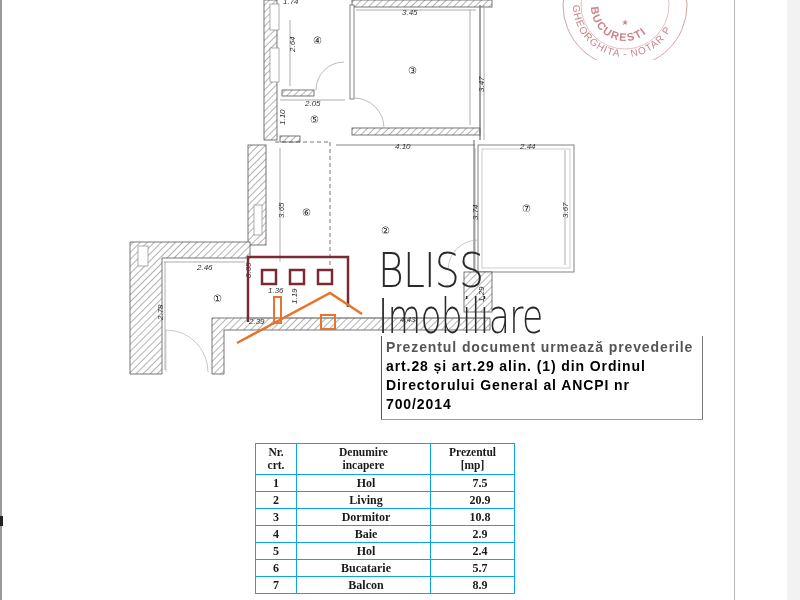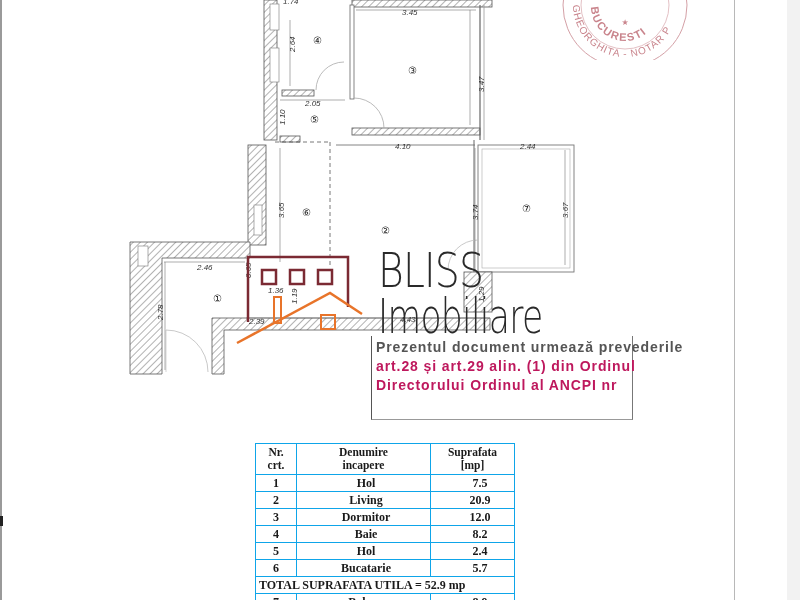--- a/index.html
+++ b/index.html
@@ -5,22 +5,22 @@
   html, body { margin: 0; padding: 0; }
   body { width: 800px; height: 600px; overflow: hidden; background: #ffffff; position: relative; font-family: "Liberation Sans", sans-serif; }
   .left-edge { position: absolute; left: 0; top: 0; width: 2px; height: 600px; background: #9a9a9a; }
   .left-mark { position: absolute; left: 0; top: 516px; width: 3px; height: 10px; background: #222; }
   .right-line { position: absolute; left: 734px; top: 0; width: 1px; height: 600px; background: #b8b8b8; }
   .right-gutter { position: absolute; left: 787px; top: 0; width: 13px; height: 600px; background: #f2f2f2; }
   svg.plan { position: absolute; left: 0; top: 0; }
   .dim { font-family: "Liberation Sans", sans-serif; font-size: 8px; font-style: italic; fill: #333; }
   .rnum { font-family: "Liberation Sans", sans-serif; font-size: 10px; fill: #222; }
   .stamp { position: absolute; left: 555px; top: -35px; width: 140px; height: 95px; }
-  .notice { position: absolute; left: 371px; top: 336px; width: 262px; height: 84px; border-left: 1px solid #555; border-right: 1px solid #777; border-bottom: 1px solid #999; padding: 2px 0 0 4px; box-sizing: border-box; }
-  .notice div { font-family: "Liberation Sans", sans-serif; font-weight: bold; font-size: 14px; letter-spacing: 0.9px; color: #be185d; line-height: 19px; white-space: nowrap; }
+  .notice { position: absolute; left: 381px; top: 336px; width: 322px; height: 84px; border-left: 1px solid #555; border-right: 1px solid #777; border-bottom: 1px solid #999; padding: 2px 0 0 4px; box-sizing: border-box; }
+  .notice div { font-family: "Liberation Sans", sans-serif; font-weight: bold; font-size: 14px; letter-spacing: 0.9px; color: #000000; line-height: 19px; white-space: nowrap; }
   .logo-text1 { position: absolute; left: 378px; top: 246px; font-family: "DejaVu Sans", sans-serif; font-weight: 200; font-size: 48px; line-height: 48px; color: #2a2a2a; letter-spacing: -1px; transform: scaleX(0.82); transform-origin: left top; }
   .logo-text2 { position: absolute; left: 378px; top: 292px; font-family: "DejaVu Sans", sans-serif; font-weight: 200; font-size: 48px; line-height: 48px; color: #2a2a2a; letter-spacing: -1px; transform: scaleX(0.72); transform-origin: left top; }
   table.rooms { position: absolute; left: 255px; top: 443px; border-collapse: collapse; font-family: "Liberation Serif", serif; font-size: 12px; color: #1a1a1a; }
   table.rooms td, table.rooms th { border: 1px solid #0ea5e9; padding: 0 3px; height: 16px; font-weight: bold; }
   table.rooms th { height: 30px; line-height: 13px; font-size: 11.5px; }
   .c1 { width: 34px; text-align: center; }
   .c2 { width: 122px; text-align: center; padding-left: 8px !important; }
   .c3 { width: 62px; text-align: center; padding-left: 18px !important; }
   th.c2, th.c3 { text-align: center; padding-left: 3px !important; margin-left: 16px; }
   .total td { text-align: left; padding-left: 4px; }
@@ -143,62 +143,60 @@
     <rect x="321" y="315" width="14" height="14" fill="none" stroke="#e8742a" stroke-width="2"></rect>
   </g>
 </svg>
 
 <div class="logo-text1">BLISS</div>
 <div class="logo-text2">Imobiliare</div>
 
 <div class="notice">
   <div style="color:#555;">Prezentul document urmează prevederile</div>
   <div>art.28 și art.29 alin. (1) din Ordinul</div>
-  <div>Directorului Ordinul al ANCPI nr</div>
+  <div>Directorului General al ANCPI nr</div>
+  <div>700/2014</div>
 </div>
 
 <table class="rooms">
   <tbody>
       <tr>
     <th class="c1"><span>Nr.</span><br><span>crt.</span></th>
     <th class="c2"><span>Denumire</span><br><span>incapere</span></th>
-    <th class="c3"><span>Suprafata</span><br><span>[mp]</span></th>
+    <th class="c3"><span>Prezentul</span><br><span>[mp]</span></th>
   </tr>
   <tr>
         <td class="c1">1</td>
         <td class="c2">Hol</td>
         <td class="c3">7.5</td>
       </tr>
   <tr>
         <td class="c1">2</td>
         <td class="c2">Living</td>
         <td class="c3">20.9</td>
       </tr>
   <tr>
         <td class="c1">3</td>
         <td class="c2">Dormitor</td>
-        <td class="c3">12.0</td>
+        <td class="c3">10.8</td>
       </tr>
   <tr>
         <td class="c1">4</td>
         <td class="c2">Baie</td>
-        <td class="c3">8.2</td>
+        <td class="c3">2.9</td>
       </tr>
   <tr>
         <td class="c1">5</td>
         <td class="c2">Hol</td>
         <td class="c3">2.4</td>
       </tr>
   <tr>
         <td class="c1">6</td>
         <td class="c2">Bucatarie</td>
         <td class="c3">5.7</td>
       </tr>
-  <tr class="total">
-        <td colspan="3">TOTAL SUPRAFATA UTILA = 52.9 mp</td>
-      </tr>
   <tr>
         <td class="c1">7</td>
         <td class="c2">Balcon</td>
         <td class="c3">8.9</td>
       </tr>
 </tbody>
   </table>
 
 </body></html>

